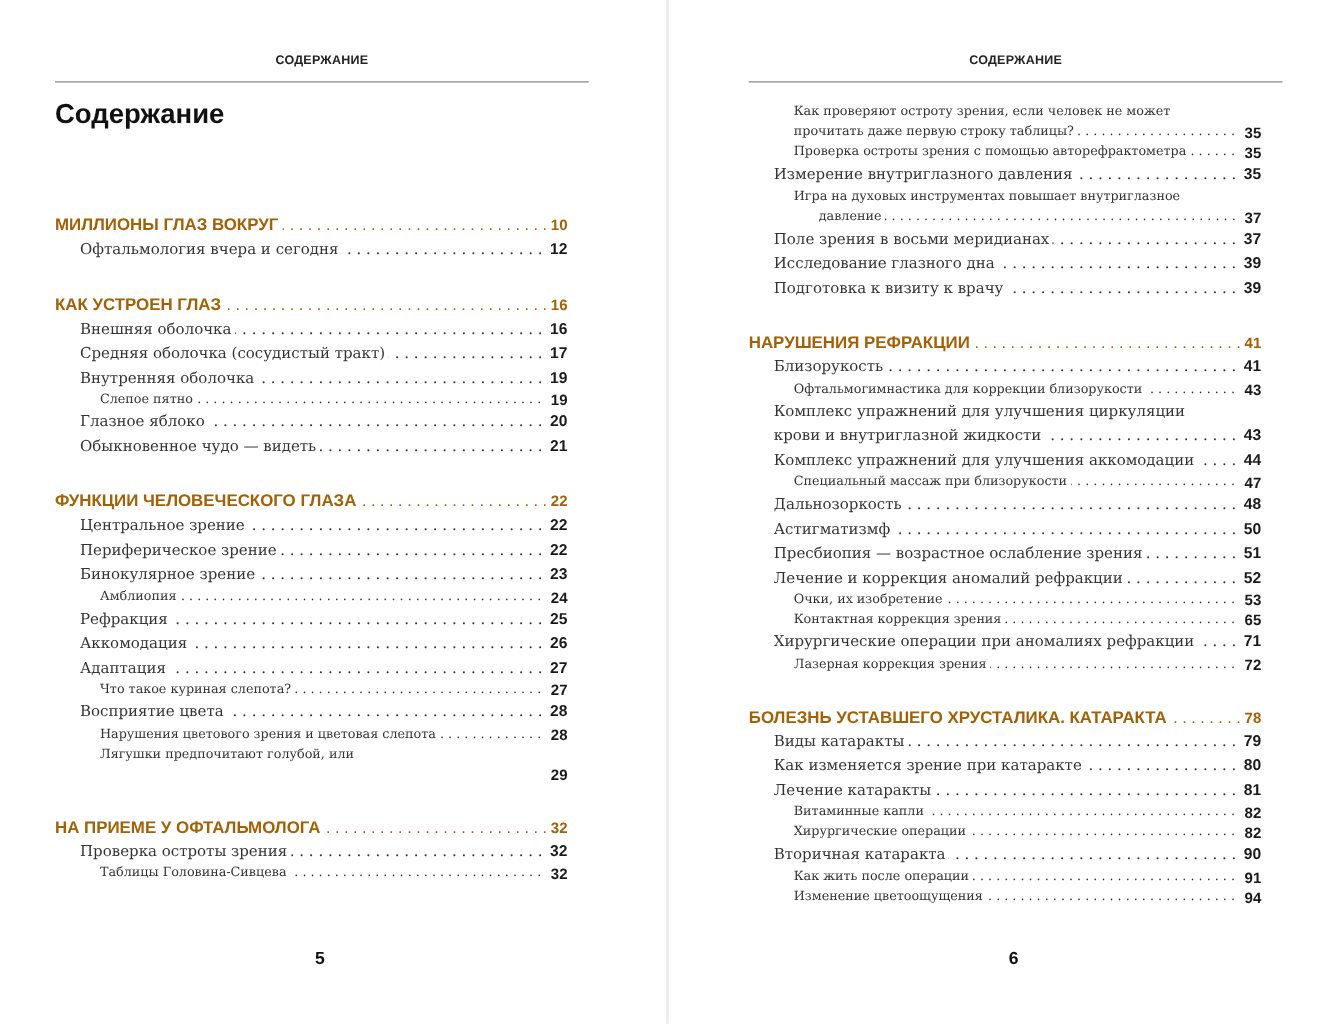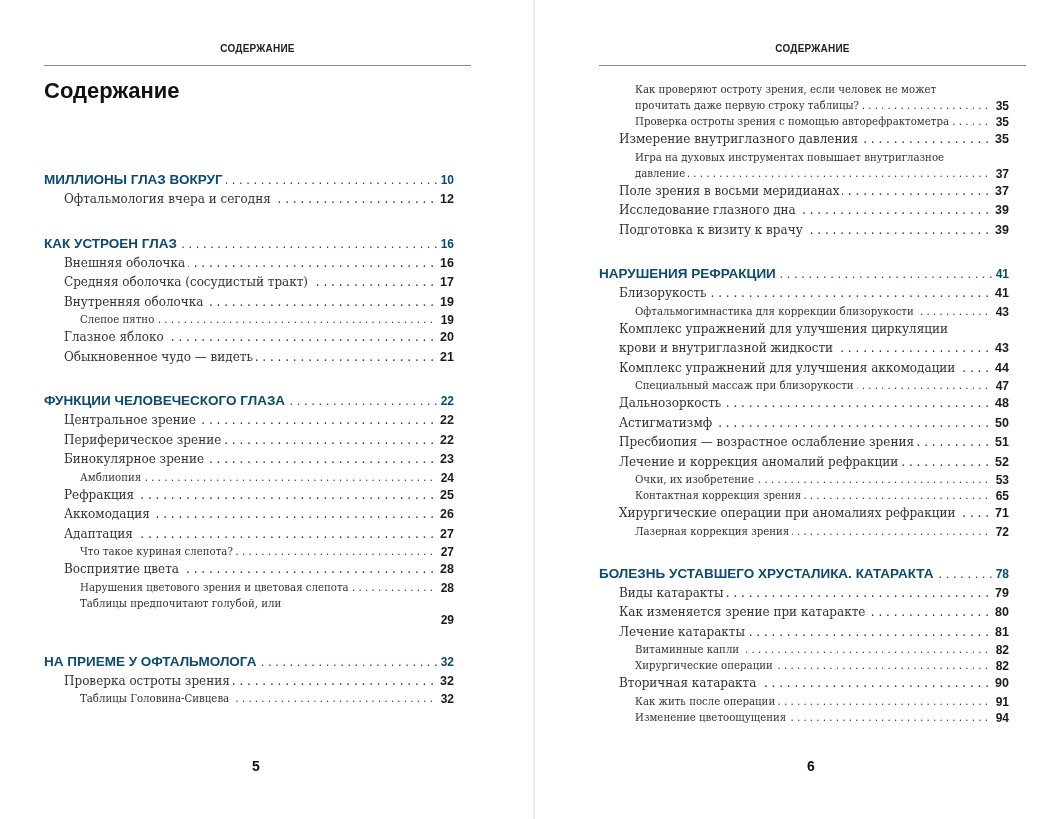--- a/index.html
+++ b/index.html
@@ -31,21 +31,21 @@
   .page.right .toc { left: 65px; width: 410px; top: 82px; }
   .entry { display: flex; align-items: flex-end; position: relative; }
   .entry .t { white-space: nowrap; overflow: hidden; flex: 1 1 auto; position: relative; }
   .entry .t .label { background: #fff; padding-right: 3px; position: relative; z-index: 1; }
   .entry .t::after {
     content: ". . . . . . . . . . . . . . . . . . . . . . . . . . . . . . . . . . . . . . . . . . . . . . . . . . . . . . . . . . . . . . . . . . . . . . . . . . . . . . . . . . . . . . . . . . . . . . . . . . . . . . . . . . . . .";
     position: absolute; left: 0; white-space: nowrap; letter-spacing: 0;
   }
   .entry .p { flex: 0 0 auto; font-family: "Liberation Sans", sans-serif; font-weight: bold; padding-left: 2px; background: #fff; position: relative; z-index: 1; }
   .lvl0 {
-    font-family: "Liberation Sans", sans-serif; font-weight: bold; font-size: 13.5px; color: #0c4a6e;
+    font-family: "Liberation Sans", sans-serif; font-weight: bold; font-size: 13.5px; color: #a16207;
     height: 20px; line-height: 20px; align-items: center;
   }
   .lvl0 .t::after { font-weight: normal; font-size: 13px; }
   .lvl0 .p { font-size: 12px; }
   .lvl1 {
     font-family: "DejaVu Serif", serif; font-size: 12px; color: #333;
     padding-left: 20px; height: 19.5px; line-height: 19.5px;
   }
   .lvl1 .p { font-size: 12.5px; color: #1a1a1a; }
   .lvl2 {
@@ -148,21 +148,21 @@
       </div>
       <div class="entry lvl1">
         <span class="t"><span class="label">Восприятие цвета</span></span>
         <span class="p">28</span>
       </div>
       <div class="entry lvl2">
         <span class="t"><span class="label">Нарушения цветового зрения и цветовая слепота</span></span>
         <span class="p">28</span>
       </div>
       <div class="entry lvl2 wrap2" style="display: block;">
-        <div class="first">Таблицы предпочитают голубой, или</div>
+        <div class="first">Лягушки предпочитают голубой, или</div>
         <div class="entry" style="height: 16px; line-height: 16px; flex-direction: column;">
           <span class="t"><span class="label">Наиболее благоприятные для зрения цвета</span></span>
           <span class="p">29</span>
         </div>
       </div>
       <div class="gap-s"></div>
       <div class="entry lvl0">
         <span class="t"><span class="label">НА ПРИЕМЕ У ОФТАЛЬМОЛОГА</span></span>
         <span class="p">32</span>
       </div>
@@ -194,21 +194,21 @@
       <div class="entry lvl2">
         <span class="t"><span class="label">Проверка остроты зрения с помощью авторефрактометра</span></span>
         <span class="p">35</span>
       </div>
       <div class="entry lvl1">
         <span class="t"><span class="label">Измерение внутриглазного давления</span></span>
         <span class="p">35</span>
       </div>
       <div class="entry lvl2 wrap2" style="display: block;">
         <div class="first">Игра на духовых инструментах повышает внутриглазное</div>
-        <div class="entry" style="height: 16px; line-height: 16px;">
+        <div class="entry" style="height: 16px; line-height: 16px; margin-left: 20px;">
           <span class="t"><span class="label">давление</span></span>
           <span class="p">37</span>
         </div>
       </div>
       <div class="entry lvl1">
         <span class="t"><span class="label">Поле зрения в восьми меридианах</span></span>
         <span class="p">37</span>
       </div>
       <div class="entry lvl1">
         <span class="t"><span class="label">Исследование глазного дна</span></span>

